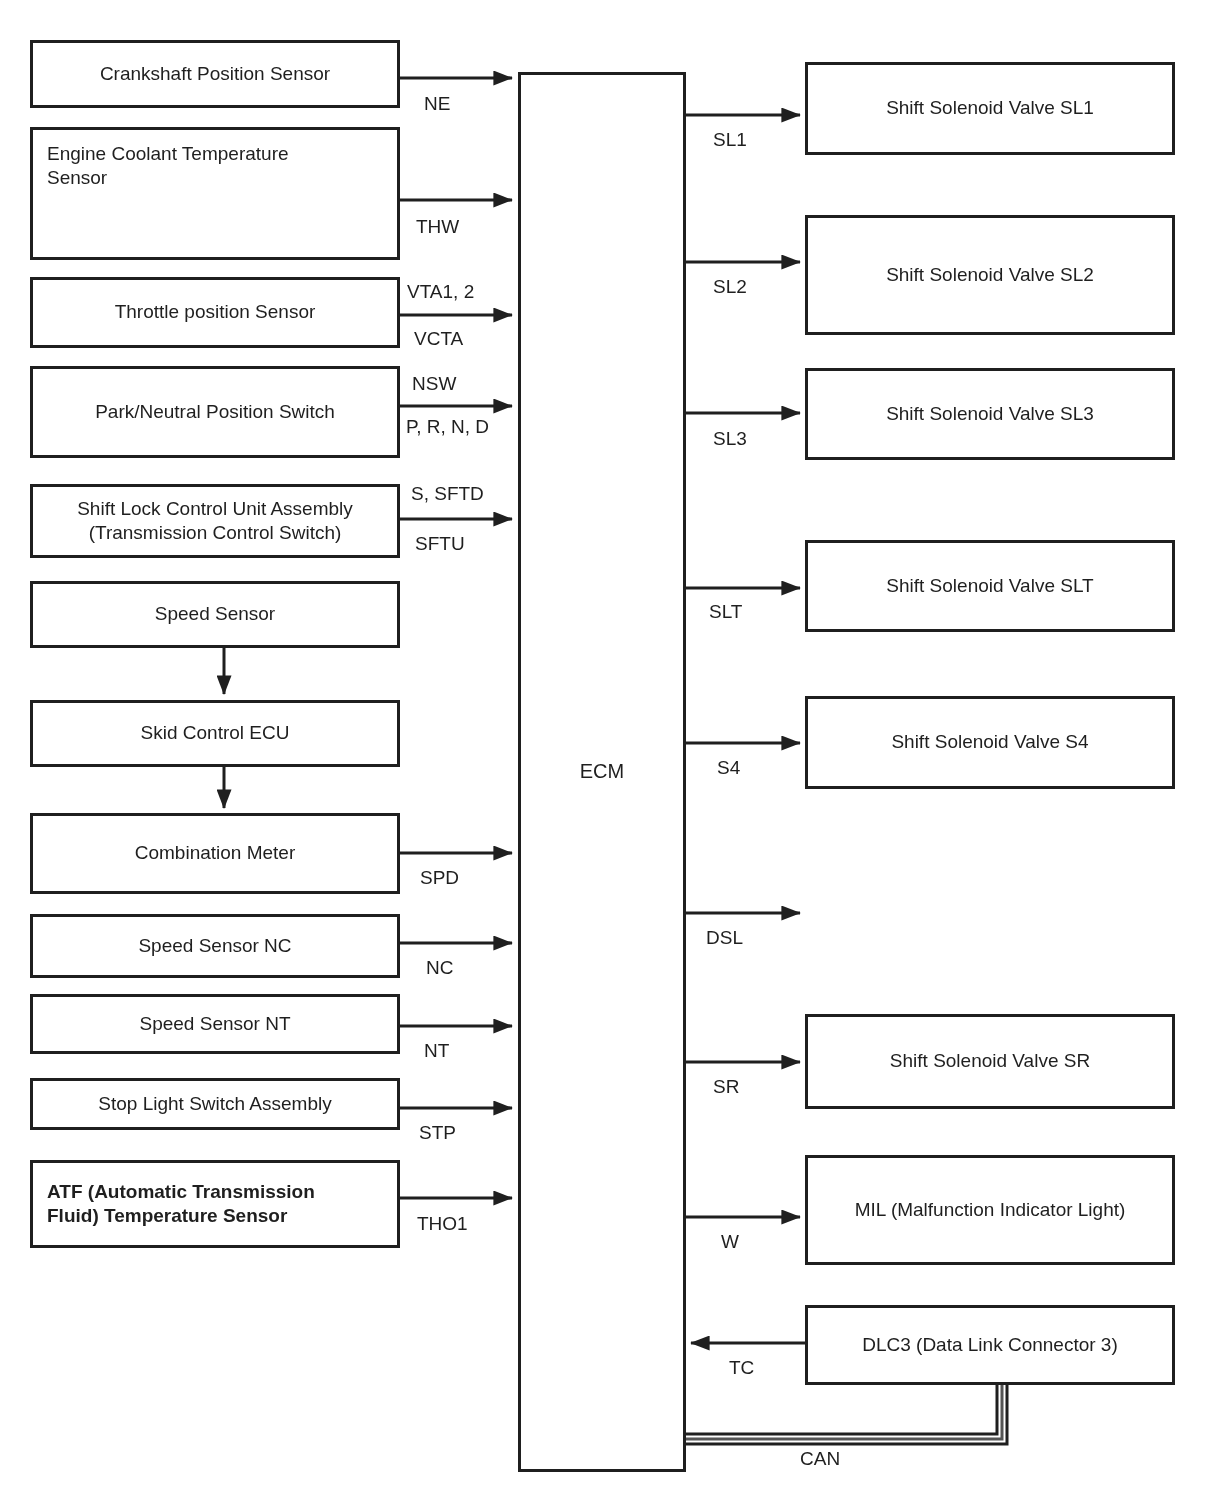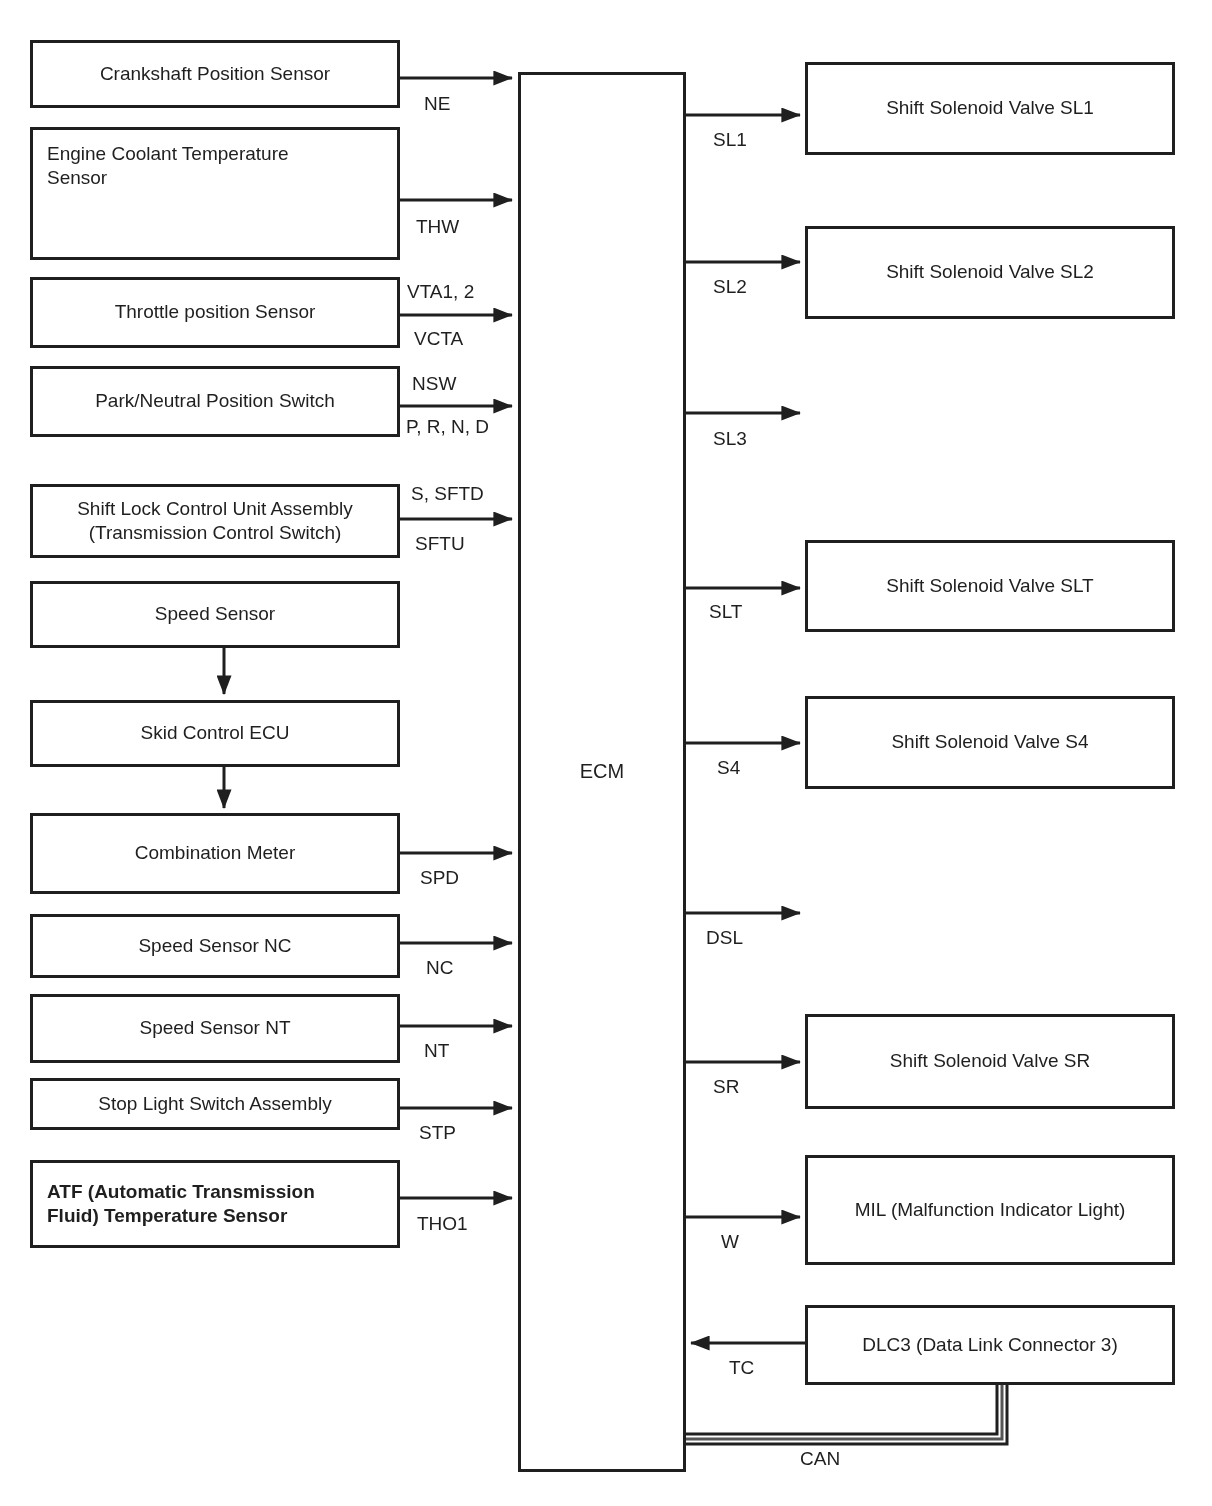--- a/index.html
+++ b/index.html
@@ -89,21 +89,21 @@
 
   <div class="box left-col tl" style="top:127px;height:133px">
     <span>Engine Coolant Temperature</span>
     <span>Sensor</span>
   </div>
 
   <div class="box left-col" style="top:277px;height:71px">
     <span>Throttle position Sensor</span>
   </div>
 
-  <div class="box left-col" style="top:366px;height:71px">
+  <div class="box left-col" style="top:366px;height:92px">
     <span>Park/Neutral Position Switch</span>
   </div>
 
   <div class="box left-col" style="top:484px;height:74px">
     <span>Shift Lock Control Unit Assembly</span>
     <span>(Transmission Control Switch)</span>
   </div>
 
   <div class="box left-col" style="top:581px;height:67px">
     <span>Speed Sensor</span>
@@ -114,45 +114,48 @@
   </div>
 
   <div class="box left-col" style="top:813px;height:81px">
     <span>Combination Meter</span>
   </div>
 
   <div class="box left-col" style="top:914px;height:64px">
     <span>Speed Sensor NC</span>
   </div>
 
-  <div class="box left-col" style="top:994px;height:69px">
+  <div class="box left-col" style="top:994px;height:60px">
     <span>Speed Sensor NT</span>
   </div>
 
   <div class="box left-col" style="top:1078px;height:52px">
     <span>Stop Light Switch Assembly</span>
   </div>
 
   <div class="box left-col ml" style="top:1160px;height:88px">
     <span>ATF (Automatic Transmission</span>
     <span>Fluid) Temperature Sensor</span>
   </div>
 
   <div class="box ecm-box">
     <span>ECM</span>
   </div>
 
   <div class="box right-col" style="top:62px;height:93px">
     <span>Shift Solenoid Valve SL1</span>
   </div>
 
-  <div class="box right-col" style="top:226px;height:93px">
+  <div class="box right-col" style="top:215px;height:120px">
     <span>Shift Solenoid Valve SL2</span>
   </div>
 
+  <div class="box right-col" style="top:368px;height:92px">
+    <span>Shift Solenoid Valve SL3</span>
+  </div>
 
   <div class="box right-col" style="top:540px;height:92px">
     <span>Shift Solenoid Valve SLT</span>
   </div>
 
   <div class="box right-col" style="top:696px;height:93px">
     <span>Shift Solenoid Valve S4</span>
   </div>
 
 

